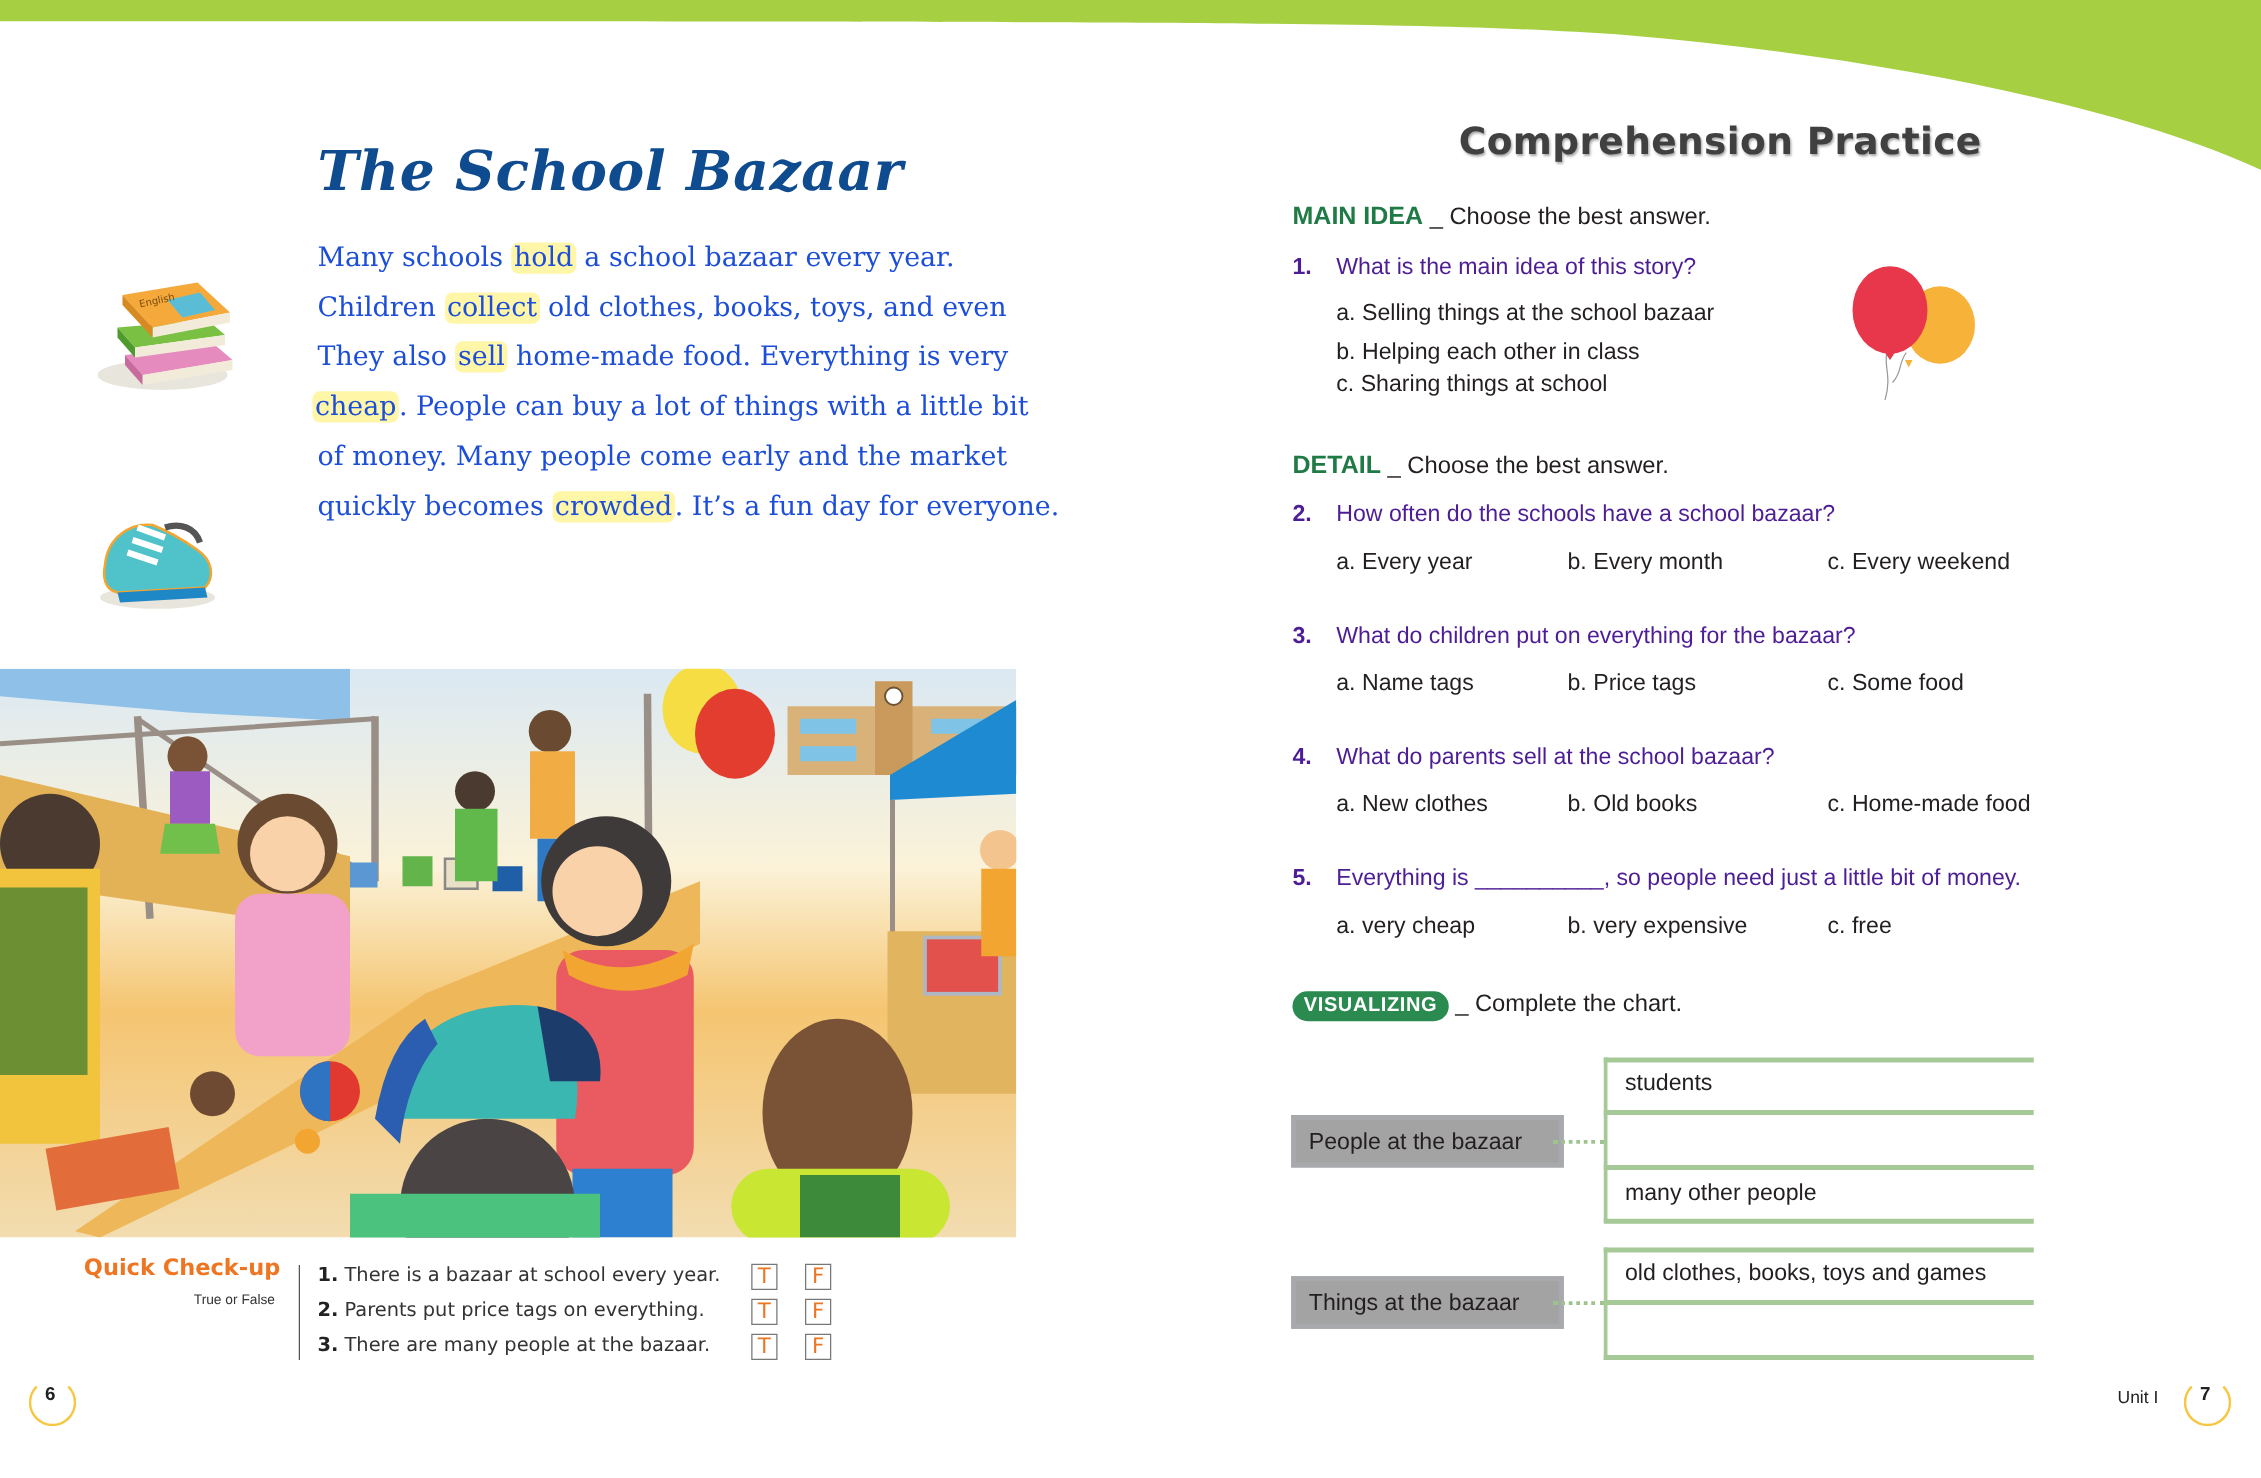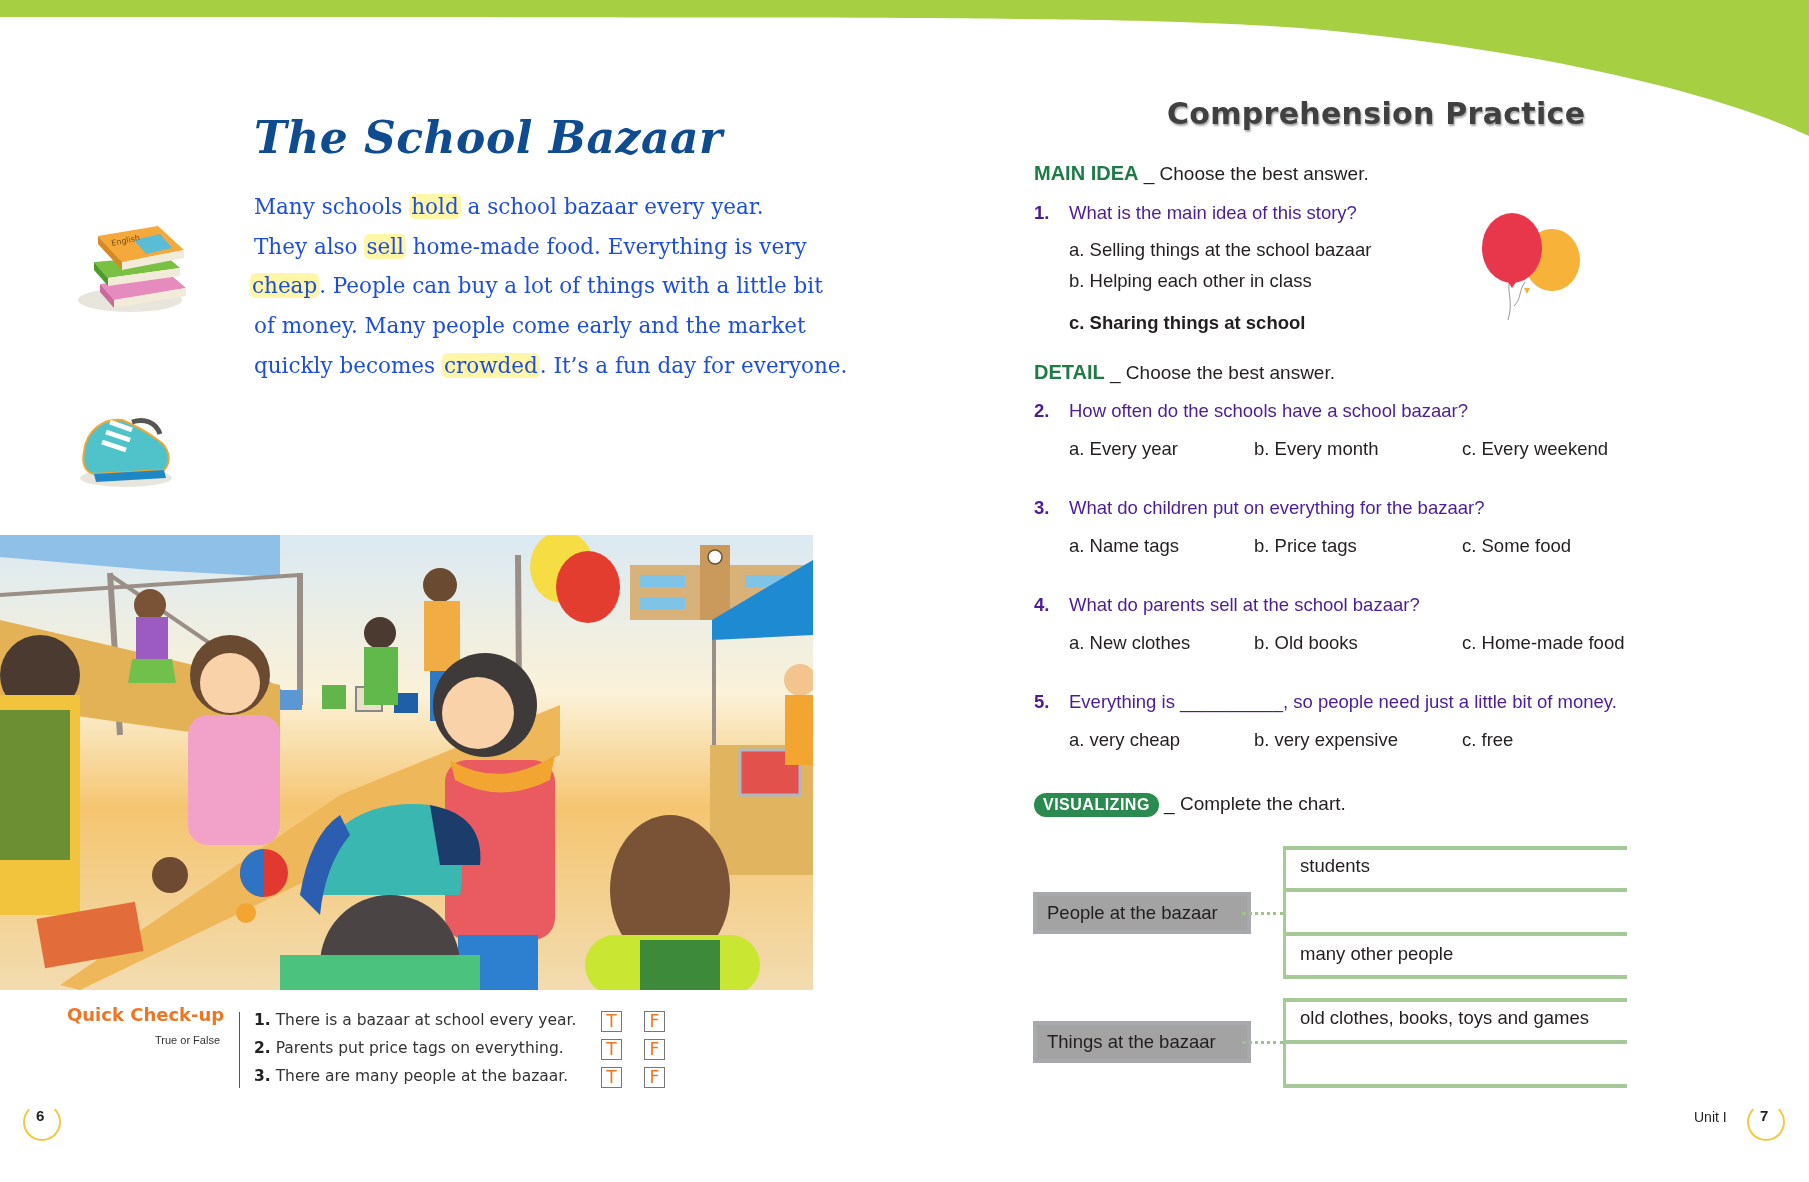--- a/index.html
+++ b/index.html
@@ -48,20 +48,21 @@
 <body>
 
 <svg class="swoosh" viewBox="0 0 1809 200" preserveAspectRatio="none">
   <path d="M0,0 L1809,0 L1809,136 C1700,85 1500,45 1300,28 C1150,18 1050,17 0,17 Z" fill="#a6cf42"></path>
 </svg>
 
 <div class="story-title">The School Bazaar</div>
 
 <div class="story-body">
   <span class="story-line"><span>Many schools </span><span class="hl">hold</span><span> a school bazaar every year.</span></span>
+  <span class="story-line"><span>Children </span><span class="hl">collect</span><span> old clothes, books, toys, and even</span></span>
   <span class="story-line"><span>They also </span><span class="hl">sell</span><span> home-made food. Everything is very</span></span>
   <span class="story-line" style="margin-left:-4px"><span class="hl">cheap</span><span>. People can buy a lot of things with a little bit</span></span>
   <span class="story-line"><span>of money. Many people come early and the market</span></span>
   <span class="story-line"><span>quickly becomes </span><span class="hl">crowded</span><span>. It’s a fun day for everyone.</span></span>
 </div>
 
 <svg class="illus-books" viewBox="0 0 128 96">
   <ellipse cx="58" cy="78" rx="52" ry="12" fill="#d8d3c4" opacity="0.6"></ellipse>
   <polygon points="28,62 100,54 114,66 42,78" fill="#e58bbd"></polygon>
   <polygon points="42,78 114,66 114,74 42,86" fill="#f2ebd9"></polygon>
@@ -184,21 +185,21 @@
 <div class="page-arc" style="left:23px; top:1103px;"></div>
 <div class="page-num" style="left:36px; top:1107px;">6</div>
 
 <div class="cp-title">Comprehension Practice</div>
 
 <div class="sec-head" style="top:162px;"><span class="tag">MAIN IDEA</span><span> _ Choose the best answer.</span></div>
 
 <div class="q" style="top:202px;"><span class="qn">1.</span><span>What is the main idea of this story?</span></div>
 <div class="opt" style="left:1069px; top:239px;">a. Selling things at the school bazaar</div>
 <div class="opt" style="left:1069px; top:270px;">b. Helping each other in class</div>
-<div class="opt" style="left:1069px; top:312px;font-weight:bold;">c. Sharing things at school</div>
+<div class="opt" style="left:1069px; top:296px;">c. Sharing things at school</div>
 
 <svg class="balloons" viewBox="0 0 110 115">
   <path d="M40,70 C36,82 44,90 38,110" stroke="#999" stroke-width="1" fill="none"></path>
   <path d="M55,72 C48,82 52,88 44,96" stroke="#999" stroke-width="1" fill="none"></path>
   <ellipse cx="82" cy="50" rx="28" ry="31" fill="#f7b23a"></ellipse>
   <ellipse cx="42" cy="38" rx="30" ry="35" fill="#e8364a"></ellipse>
   <polygon points="38,72 46,72 42,78" fill="#e8364a"></polygon>
   <polygon points="54,78 60,78 57,84" fill="#f7b23a"></polygon>
 </svg>
 

